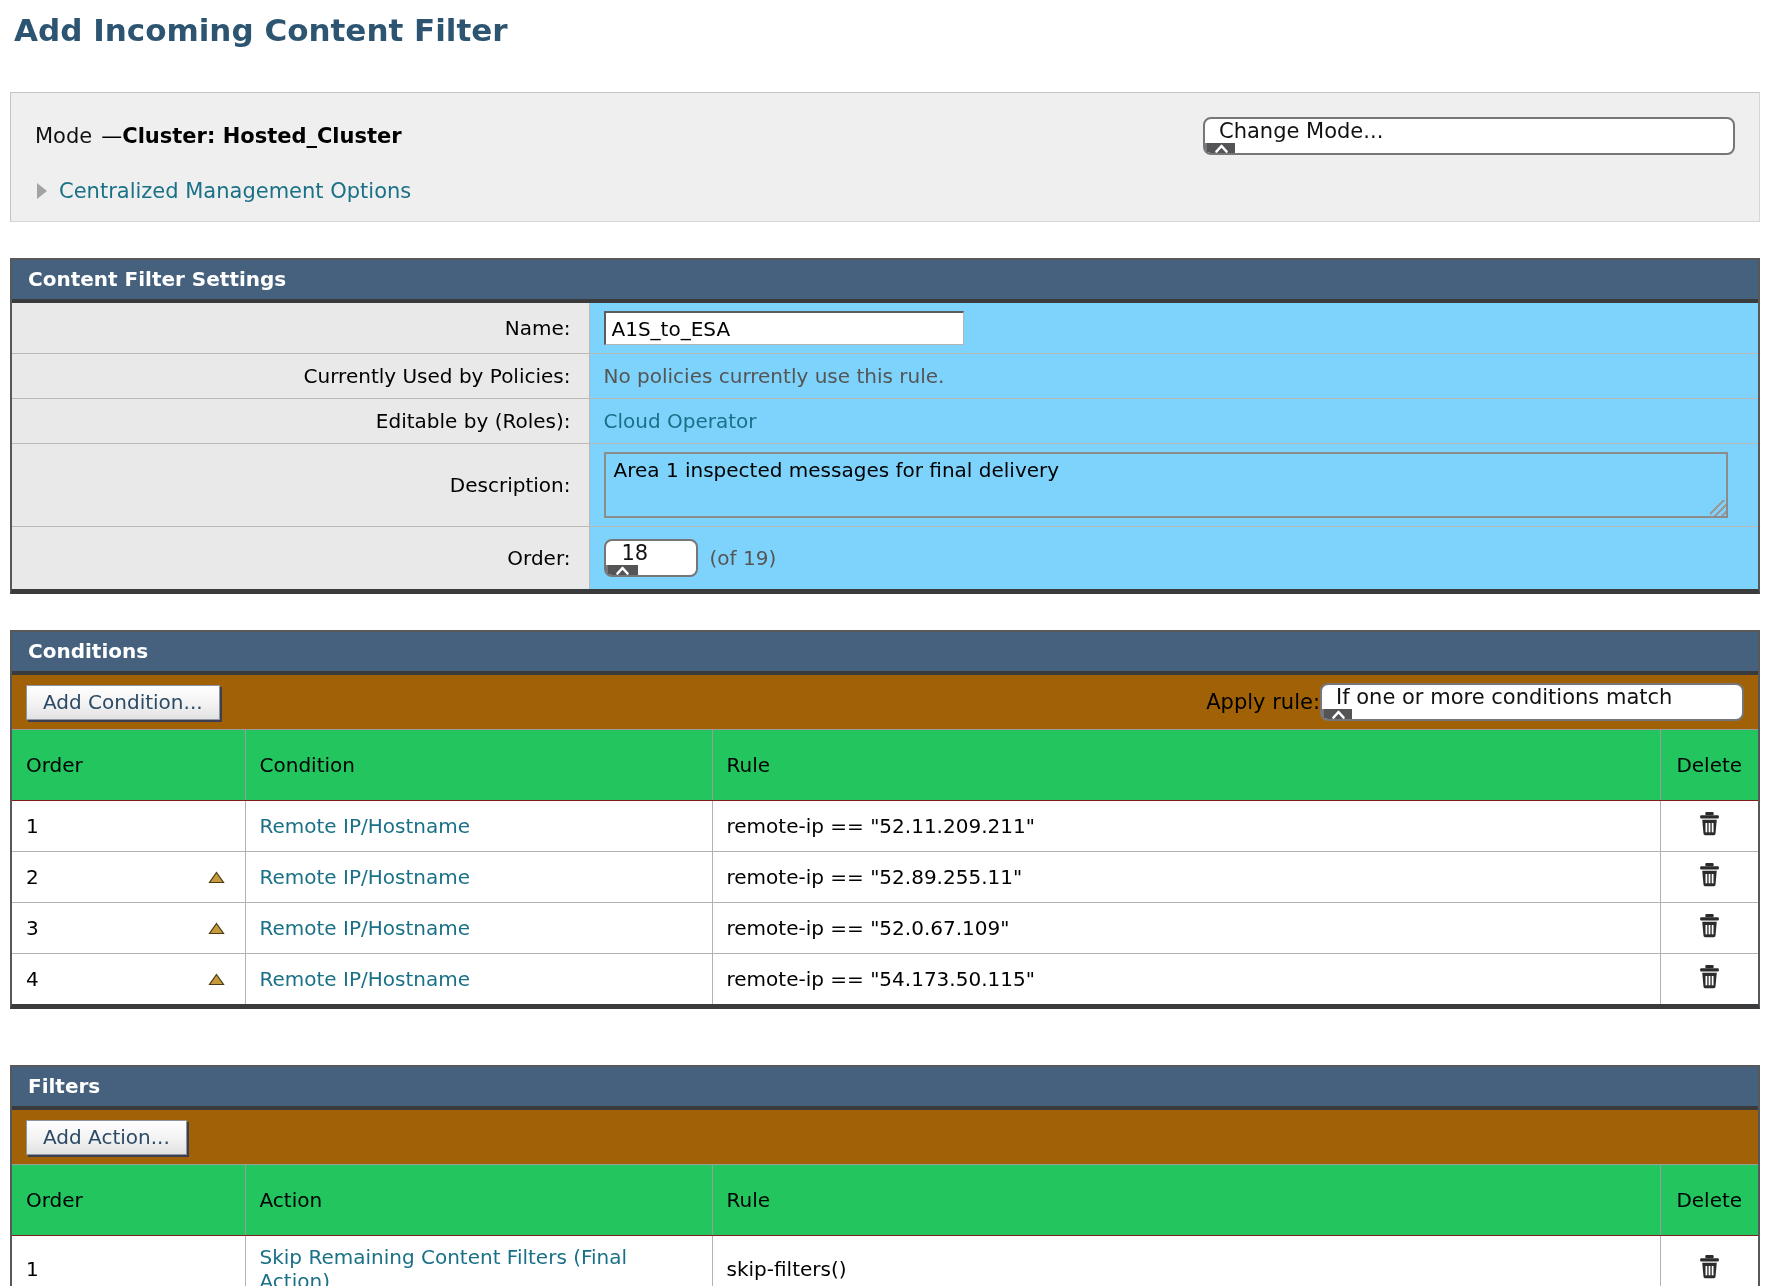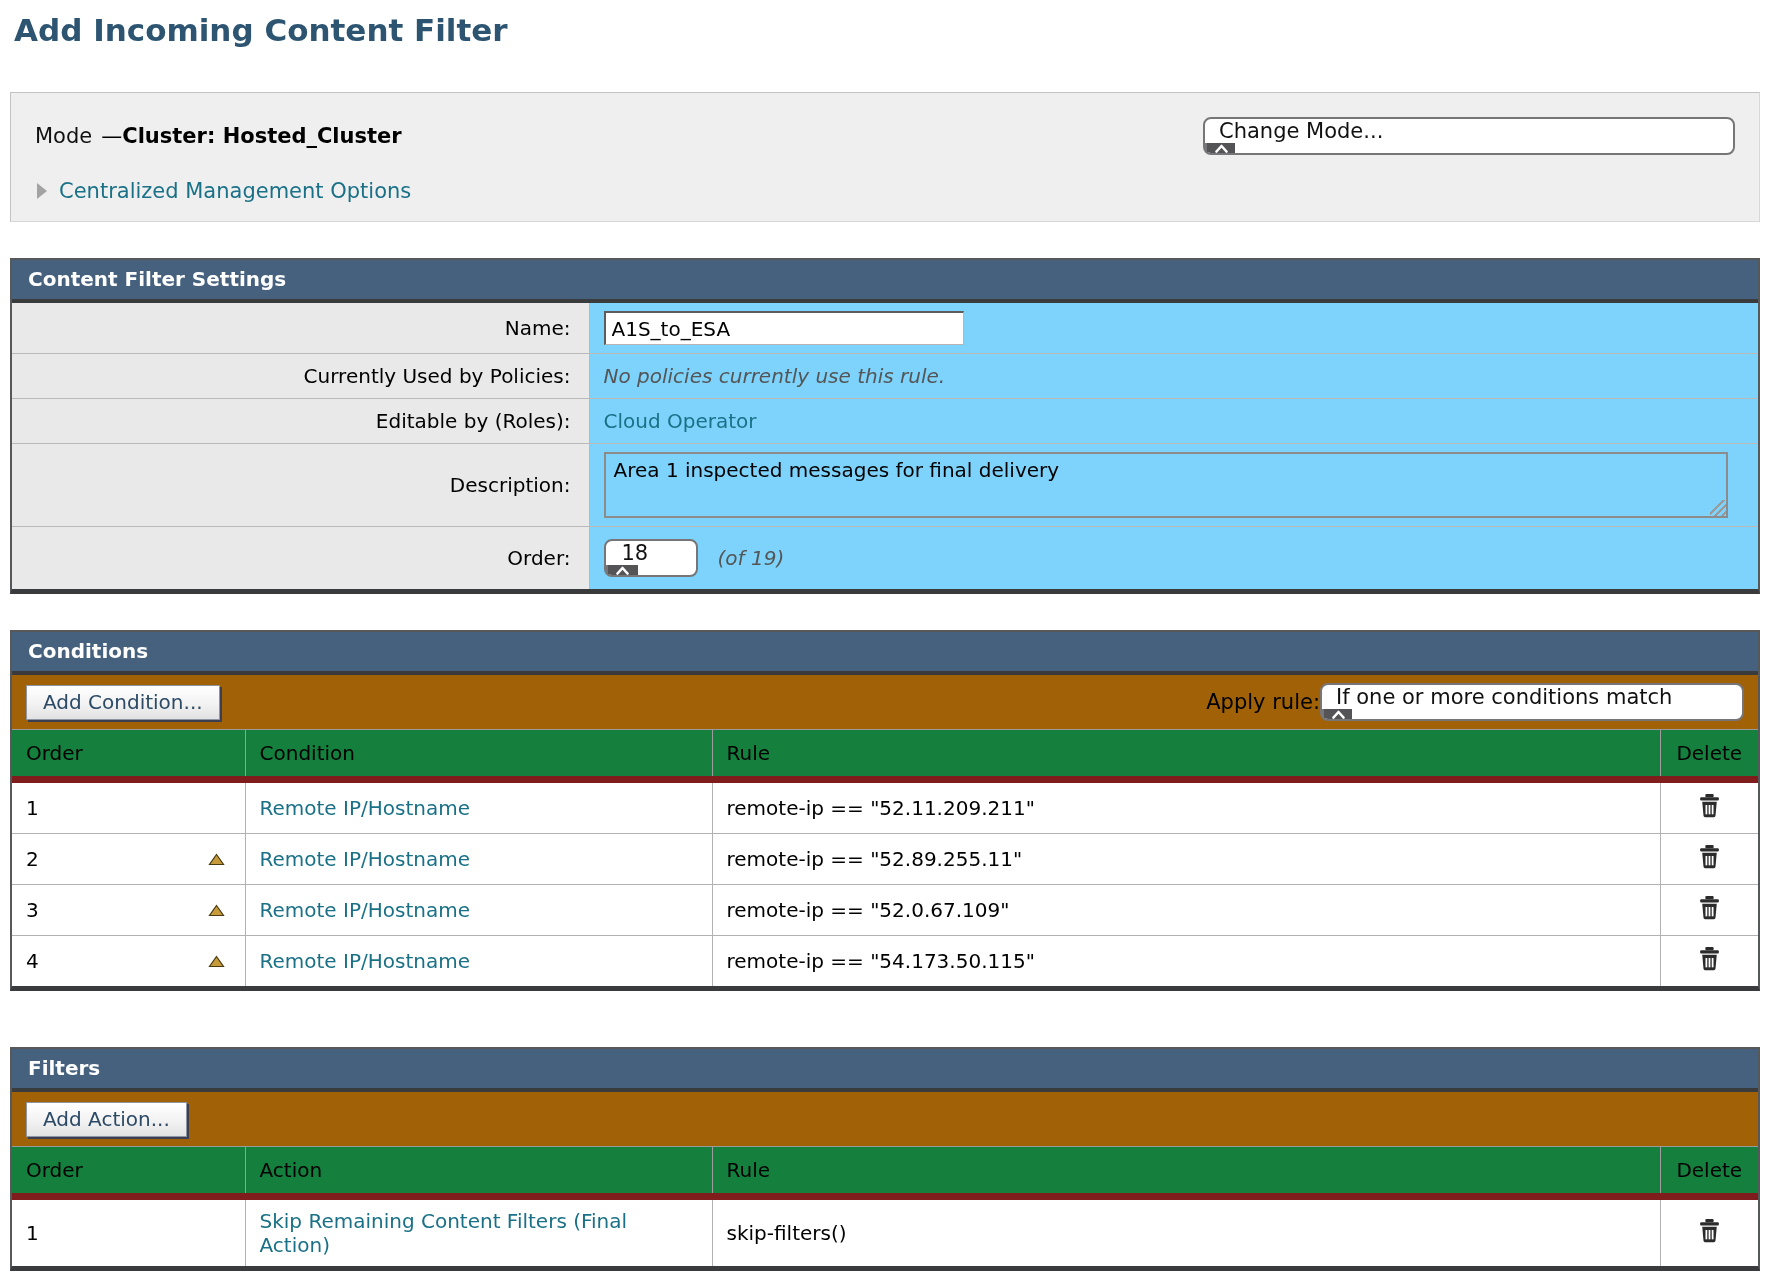--- a/index.html
+++ b/index.html
@@ -89,21 +89,21 @@
     border-bottom:1px solid #b9b9b9;
   }
   table.settings td {
     background:#7dd3fc; font-size:20px;
     padding:8px 14px; vertical-align:middle;
     border-bottom:1px solid #b9b9b9;
     border-left:1px solid #b9b9b9;
   }
   table.settings tr:last-child th,
   table.settings tr:last-child td { border-bottom:none; }
-  .muted-italic { color:#555; font-style:italic; }
+  .muted-italic { color:#555; }
 
   input.name-input {
     width:360px; height:34px;
     font-family:inherit; font-size:20px; color:#000;
     padding:2px 6px;
     border-top:2px solid #5c5c5c; border-left:2px solid #5c5c5c;
     border-right:1px solid #b5b5b5; border-bottom:1px solid #b5b5b5;
     outline:none;
   }
   textarea.desc-input {
@@ -111,21 +111,21 @@
     font-family:inherit; font-size:20px; color:#000;
     padding:4px 8px;
     border:2px solid #8c8c8c;
     resize:none; outline:none; display:block;
     background:
       linear-gradient(315deg, transparent 2px, #9a9a9a 2px, #9a9a9a 4px,
         transparent 4px, transparent 7px, #9a9a9a 7px, #9a9a9a 9px,
         transparent 9px, transparent 12px, #9a9a9a 12px, #9a9a9a 14px,
         transparent 14px) no-repeat bottom right / 16px 16px;
   }
-  .order-edit { display:flex; align-items:center; gap:20px; padding:4px 0; }
+  .order-edit { display:flex; align-items:center; gap:12px; padding:4px 0; }
 
   
   .toolbar {
     background:#a16207;
     display:flex; align-items:center;
     padding:9px 14px;
     border-bottom:1px solid #9a9a9a;
     height:55px;
   }
   button.add-btn {
@@ -138,23 +138,23 @@
   }
   .applyrule-group { margin-left:auto; display:flex; align-items:center; gap:0; font-size:21px; }
 
   
   table.grid { width:100%; border-collapse:collapse; table-layout:fixed; }
   table.grid col.c-order  { width:233px; }
   table.grid col.c-cond   { width:467px; }
   table.grid col.c-rule   { width:948px; }
   table.grid col.c-del    { width:98px;  }
   table.grid thead th {
-    background:#15803d; font-weight:normal; font-size:20px; text-align:left;
-    padding:11px 14px;
-    border-bottom:7px solid #7f1d1d;
+    background:#22c55e; font-weight:normal; font-size:20px; text-align:left;
+    padding:23px 14px;
+    border-bottom:1px solid #7f1d1d;
     border-right:1px solid #9c9c9c;
   }
   table.grid thead th:last-child { border-right:none; text-align:center; }
   table.grid tbody td {
     background:#fff; font-size:20px;
     padding:9px 14px; vertical-align:middle;
     border-bottom:1px solid #b2b2b2;
     border-right:1px solid #b2b2b2;
   }
   table.grid tbody td:last-child { border-right:none; text-align:center; }

